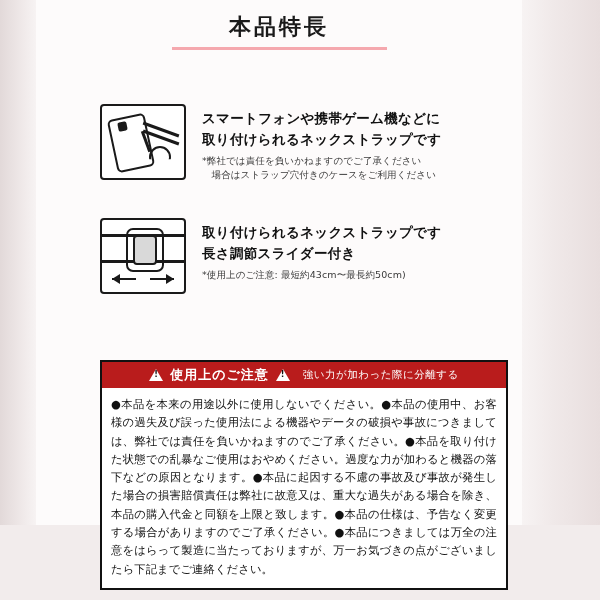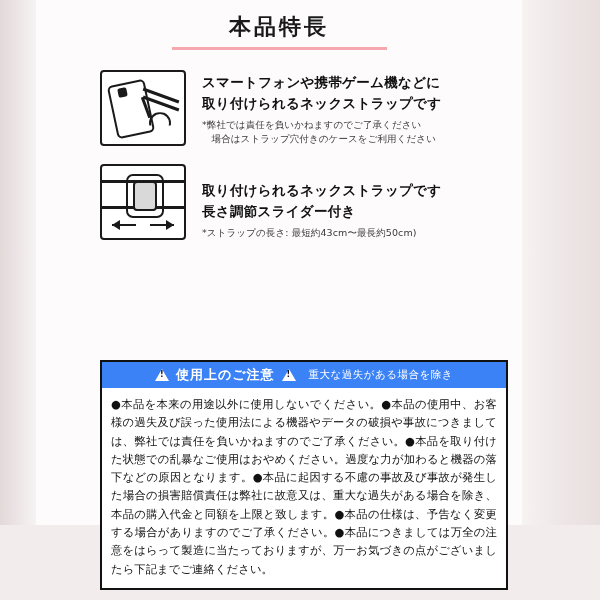--- a/index.html
+++ b/index.html
@@ -66,22 +66,23 @@
 
   
   .features {
     position: absolute;
     left: 100px;
     top: 68px;
     width: 400px;
   }
   .feature {
     display: flex;
-    align-items: flex-end;
+    align-items: flex-start;
     margin-bottom: 18px;
+    margin-top: 36px;
   }
   .fig {
     width: 82px;
     height: 72px;
     border: 2px solid #1a1a1a;
     border-radius: 4px;
     background: #ffffff;
     flex: 0 0 auto;
     position: relative;
     overflow: hidden;
@@ -109,21 +110,21 @@
   
   .caution {
     position: absolute;
     left: 100px;
     top: 360px;
     width: 404px;
     border: 2px solid #111;
     background: #fff;
   }
   .caution-head {
-    background: #3b82f6;
+    background: #b91c1c;
     color: #fff;
     height: 26px;
     display: flex;
     align-items: center;
     justify-content: center;
     gap: 7px;
   }
   .caution-head .ch-title {
     font-size: 13px;
     font-weight: bold;
@@ -207,28 +208,28 @@
         <div class="ol" style="left:31px; top:15px; width:20px; height:26px; border-radius:4px; background:#d9d9d9;"></div>
 
         <div class="ln" style="left:10px; top:58px; width:24px; height:2px;"></div>
         <div class="ln" style="left:10px; top:54px; width:0; height:0; border-top:5px solid transparent; border-bottom:5px solid transparent; border-right:8px solid #1a1a1a; background:transparent;"></div>
         <div class="ln" style="left:48px; top:58px; width:24px; height:2px;"></div>
         <div class="ln" style="left:64px; top:54px; width:0; height:0; border-top:5px solid transparent; border-bottom:5px solid transparent; border-left:8px solid #1a1a1a; background:transparent;"></div>
       </div>
       <div class="ftext">
         <div class="fmain" style="white-space:pre-line">取り付けられるネックストラップです
 長さ調節スライダー付き</div>
-        <div class="fnote" style="white-space:pre-line">*ストラップの長さ: 最短約43cm〜最長約50cm)</div>
+        <div class="fnote" style="white-space:pre-line">*使用上のご注意: 最短約43cm〜最長約50cm)</div>
       </div>
     </div>
 
   </div>
 
   <div class="caution">
     <div class="caution-head">
       <span class="warn-tri"></span>
       <span class="ch-title">使用上のご注意</span>
       <span class="warn-tri"></span>
-      <span class="ch-sub">重大な過失がある場合を除き</span>
+      <span class="ch-sub">強い力が加わった際に分離する</span>
     </div>
     <div class="caution-body">●本品を本来の用途以外に使用しないでください。●本品の使用中、お客様の過失及び誤った使用法による機器やデータの破損や事故につきましては、弊社では責任を負いかねますのでご了承ください。●本品を取り付けた状態での乱暴なご使用はおやめください。過度な力が加わると機器の落下などの原因となります。●本品に起因する不慮の事故及び事故が発生した場合の損害賠償責任は弊社に故意又は、重大な過失がある場合を除き、本品の購入代金と同額を上限と致します。●本品の仕様は、予告なく変更する場合がありますのでご了承ください。●本品につきましては万全の注意をはらって製造に当たっておりますが、万一お気づきの点がございましたら下記までご連絡ください。</div>
   </div>
 </div>
 
 </body></html>

